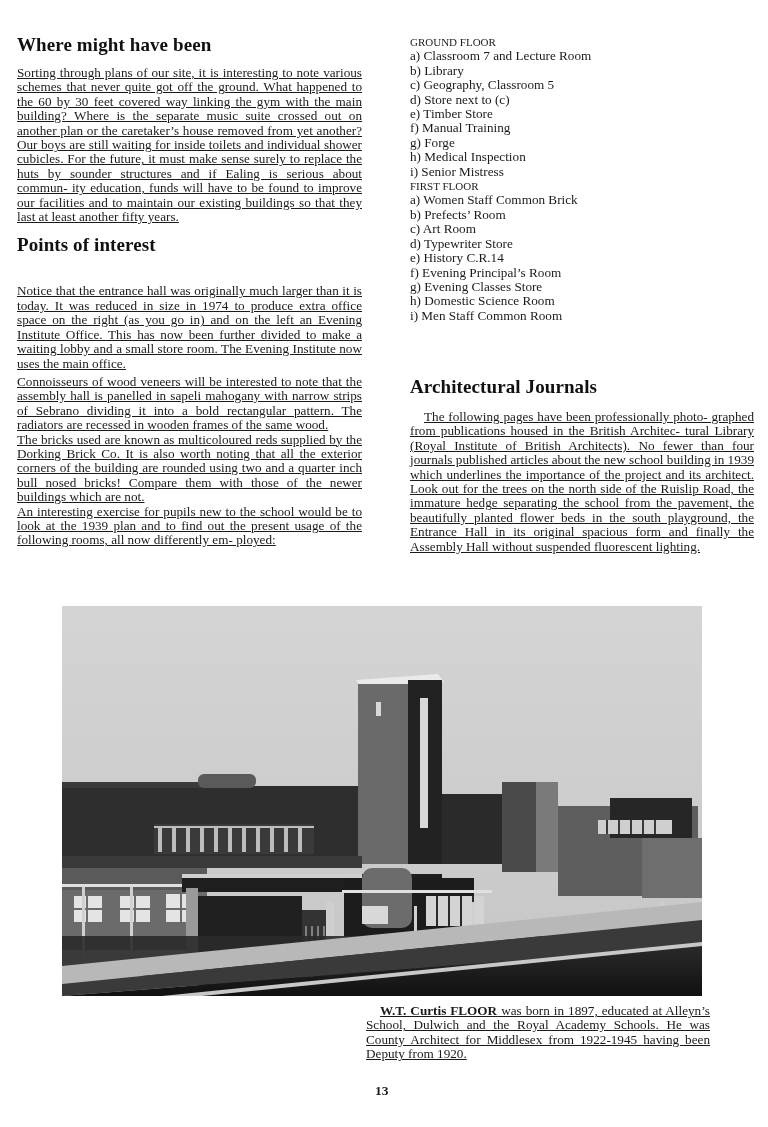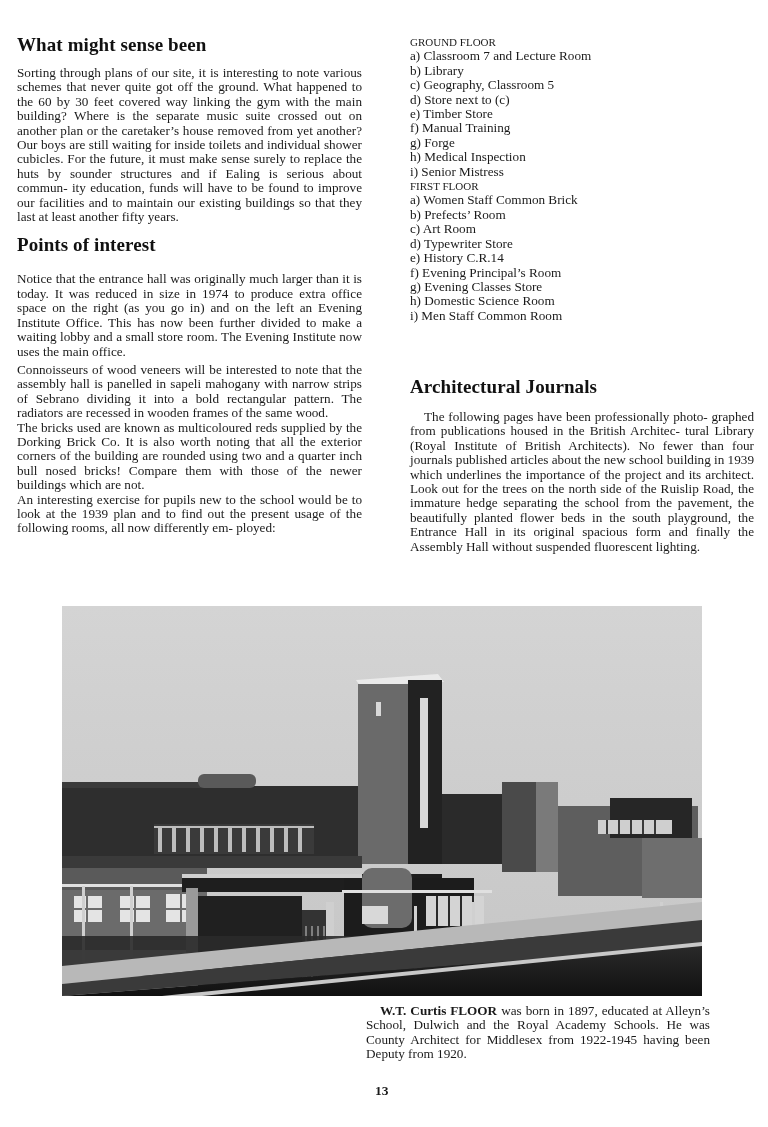--- a/index.html
+++ b/index.html
@@ -3,43 +3,43 @@
 <meta charset="utf-8">
 <style>
   html, body { margin: 0; padding: 0; background: #ffffff; }
   body { width: 768px; height: 1127px; position: relative; overflow: hidden;
          font-family: "Liberation Serif", "DejaVu Serif", serif; color: #1a1a1a; }
   .col-left { position: absolute; left: 17px; top: 34px; width: 345px; }
   .col-right { position: absolute; left: 410px; top: 35px; width: 344px; }
   h2 { font-family: "Liberation Serif", serif; font-weight: bold; font-size: 19px;
        margin: 0 0 10px 0; line-height: 22px; color: #111; letter-spacing: 0.1px; }
   p { margin: 0; font-size: 13.2px; line-height: 14.4px; text-align: justify;
-      hyphens: manual; }
+      hyphens: manual; text-decoration: underline; }
   p.gap { margin-top: 4px; }
   .sec2 { margin-top: 10px; }
-  .sec2 h2 { margin-bottom: 16px; }
+  .sec2 h2 { margin-bottom: 28px; }
   .floor-list { list-style: none; padding: 0; margin: 0; font-size: 13.2px; line-height: 14.4px; }
   .floor-head { font-size: 11px; line-height: 14.4px; }
   .journals { position: absolute; left: 410px; top: 376px; width: 344px; }
   .journals h2 { margin-bottom: 12px; }
   .journals p { text-indent: 14px; }
   .photo { position: absolute; left: 62px; top: 606px; width: 640px; height: 390px;
            background: #cfcfcf; overflow: hidden; }
   .photo svg { display: block; }
   .caption { position: absolute; left: 366px; top: 1004px; width: 344px; font-size: 13.2px; line-height: 14.4px; text-align: justify; }
   .caption p { text-indent: 14px; }
   .caption b { font-weight: bold; }
   .page-num { position: absolute; left: 375px; top: 1083px; font-size: 13.5px; font-weight: bold; font-family: Liberation Serif, serif; }
 </style>
 </head>
 <body>
 
 <div class="col-left">
   <section>
-    <h2>What might sense been</h2>
+    <h2>Where might have been</h2>
     <p>Sorting through plans of our site, it is interesting to note various schemes that never quite got off the ground. What happened to the 60 by 30 feet covered way linking the gym with the main building? Where is the separate music suite crossed out on another plan or the caretaker’s house removed from yet another? Our boys are still waiting for inside toilets and individual shower cubicles. For the future, it must make sense surely to replace the huts by sounder structures and if Ealing is serious about commun- ity education, funds will have to be found to improve our facilities and to maintain our existing buildings so that they last at least another fifty years.</p>
   </section>
   <section class="sec2">
     <h2>Points of interest</h2>
     <p>Notice that the entrance hall was originally much larger than it is today. It was reduced in size in 1974 to produce extra office space on the right (as you go in) and on the left an Evening Institute Office. This has now been further divided to make a waiting lobby and a small store room. The Evening Institute now uses the main office.</p>
     <p class="gap">Connoisseurs of wood veneers will be interested to note that the assembly hall is panelled in sapeli mahogany with narrow strips of Sebrano dividing it into a bold rectangular pattern. The radiators are recessed in wooden frames of the same wood.</p>
     <p>The bricks used are known as multicoloured reds supplied by the Dorking Brick Co. It is also worth noting that all the exterior corners of the building are rounded using two and a quarter inch bull nosed bricks! Compare them with those of the newer buildings which are not.</p>
     <p>An interesting exercise for pupils new to the school would be to look at the 1939 plan and to find out the present usage of the following rooms, all now differently em- ployed:</p>
   </section>
 </div>

